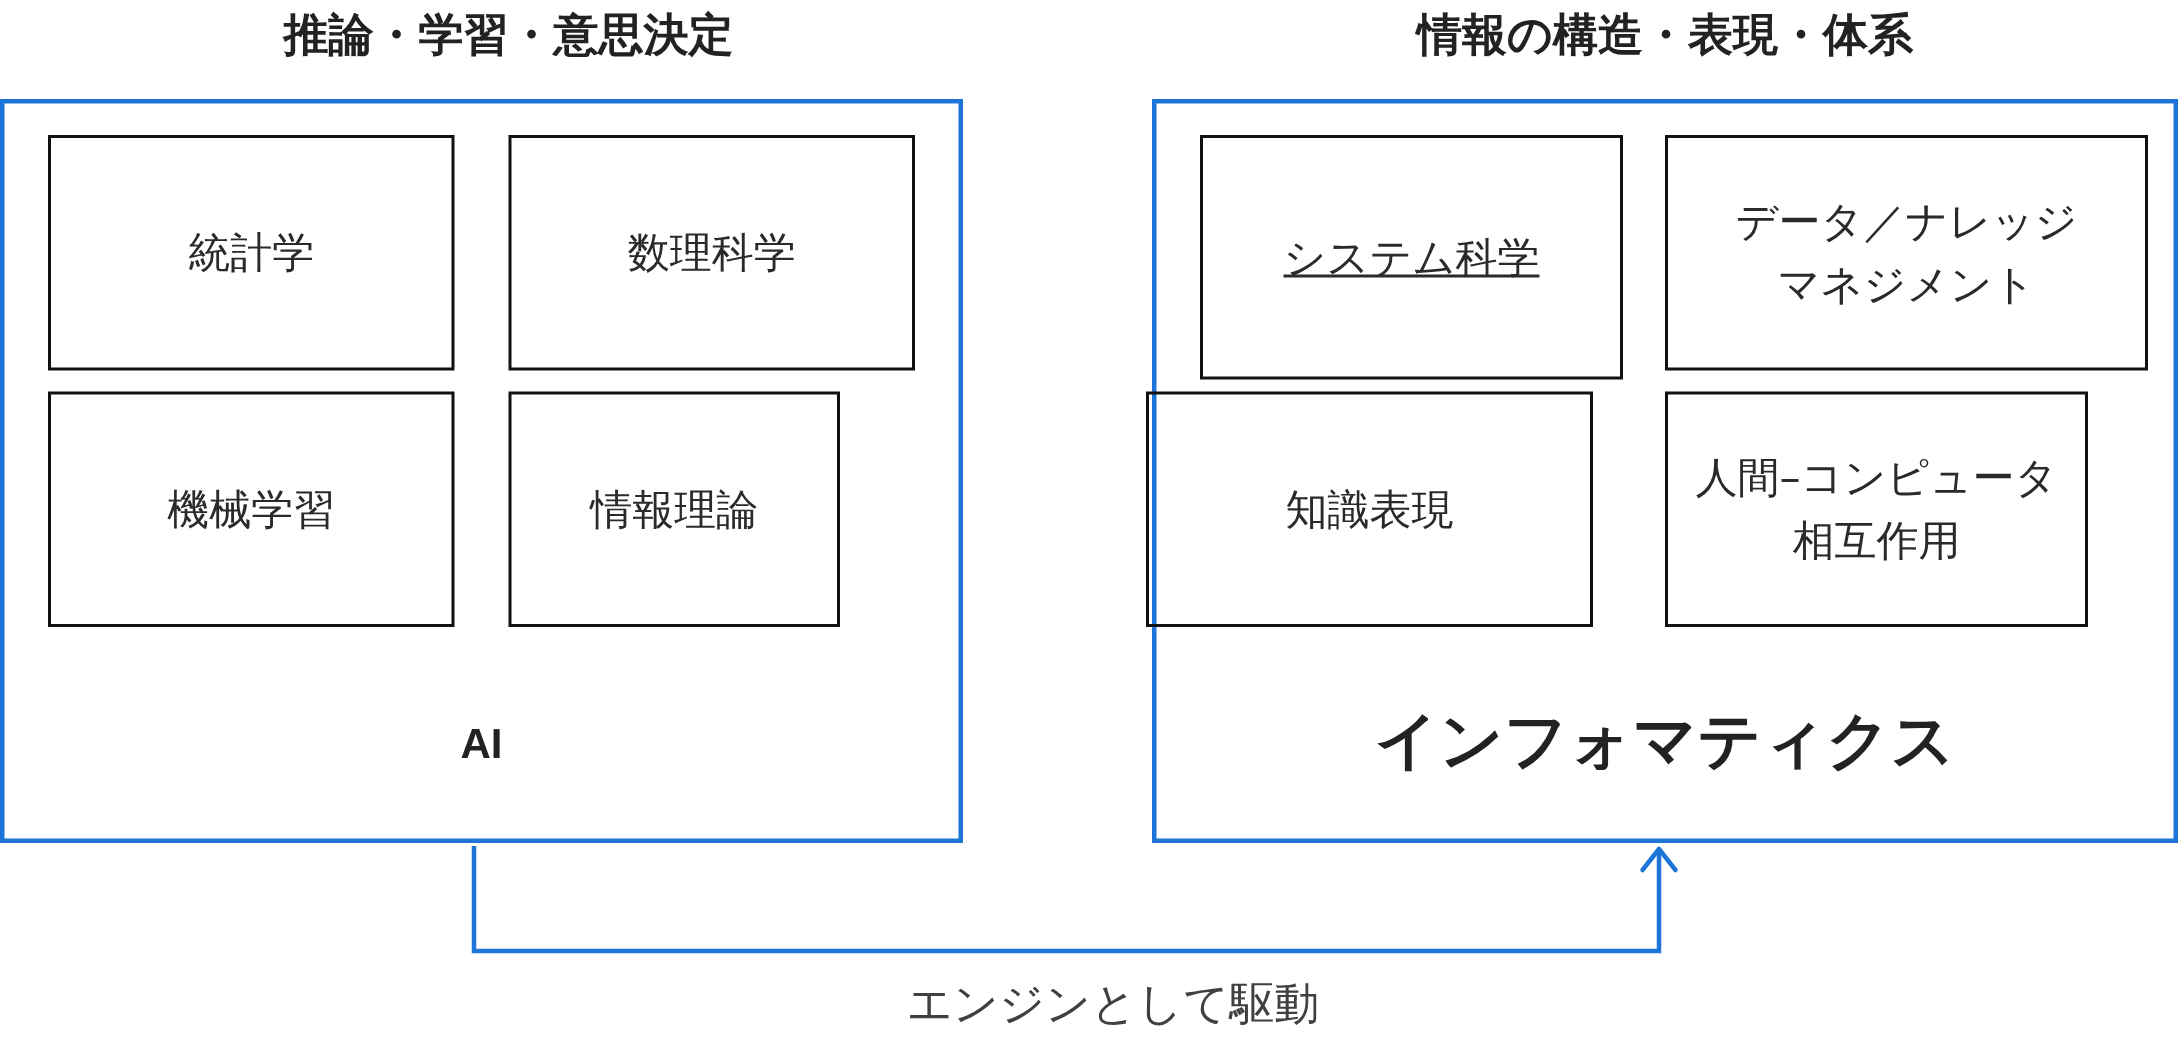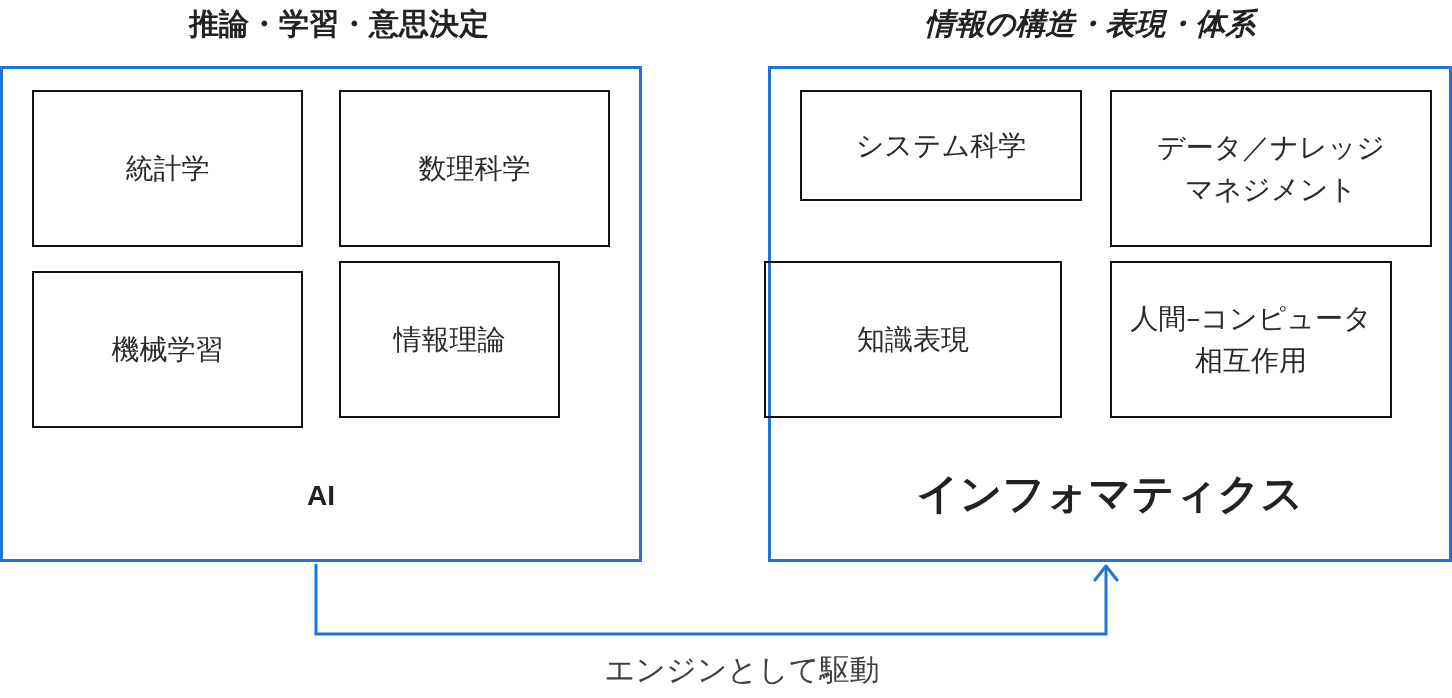--- a/index.html
+++ b/index.html
@@ -13,31 +13,31 @@
            font-size: 28px; line-height: 42px; color: #2a2a2a; white-space: pre-line; }
   .group-title { position: absolute; text-align: center; font-weight: bold; color: #222222; }
   .connector { position: absolute; left: 0; top: 0; }
   .caption { position: absolute; left: 16px; width: 1452px; top: 648px; text-align: center;
              font-size: 30px; color: #404040; line-height: 44px; }
 </style>
 </head>
 <body>
 
 <div class="heading" style="left:19px; width:640px;">推論・学習・意思決定</div>
-<div class="heading" style="left:749px; width:682px;font-style:italic;">情報の構造・表現・体系</div>
+<div class="heading" style="left:769px; width:682px;">情報の構造・表現・体系</div>
 
 <div class="outer" style="left:0px; top:66px; width:642px; height:496px;"></div>
 <div class="inner" style="left:32px; top:90px; width:271px; height:157px;">統計学</div>
 <div class="inner" style="left:339px; top:90px; width:271px; height:157px;">数理科学</div>
-<div class="inner" style="left:32px; top:271px; width:271px; height:157px;">機械学習</div>
+<div class="inner" style="left:32px; top:261px; width:271px; height:157px;">機械学習</div>
 <div class="inner" style="left:339px; top:261px; width:221px; height:157px;">情報理論</div>
 <div class="group-title" style="left:0px; width:642px; top:470px; line-height:52px; font-size:28px; font-family:'Liberation Sans', sans-serif;">AI</div>
 
 <div class="outer" style="left:768px; top:66px; width:684px; height:496px;"></div>
-<div class="inner" style="left:800px; top:90px; width:282px; height:111px;">システム科学</div>
+<div class="inner" style="left:800px; top:90px; width:282px; height:163px;text-decoration:underline;">システム科学</div>
 <div class="inner" style="left:1110px; top:90px; width:322px; height:157px;">データ／ナレッジ
 マネジメント</div>
 <div class="inner" style="left:764px; top:261px; width:298px; height:157px;">知識表現</div>
 <div class="inner" style="left:1110px; top:261px; width:282px; height:157px;">人間–コンピュータ
 相互作用</div>
 <div class="group-title" style="left:768px; width:684px; top:466px; line-height:56px; font-size:42px;">インフォマティクス</div>
 
 <svg class="connector" width="1452" height="698" viewBox="0 0 1452 698">
   <polyline points="316,564 316,634 1106,634 1106,566" fill="none" stroke="#1f74d8" stroke-width="3"></polyline>
   <g>

